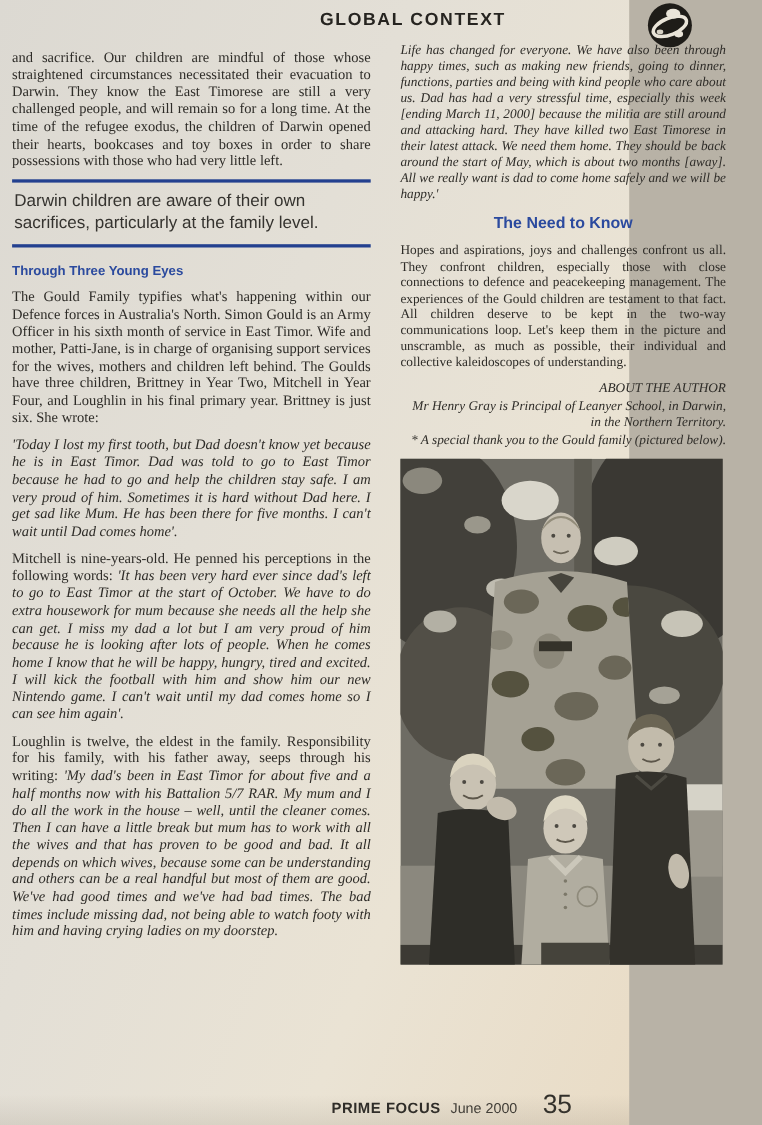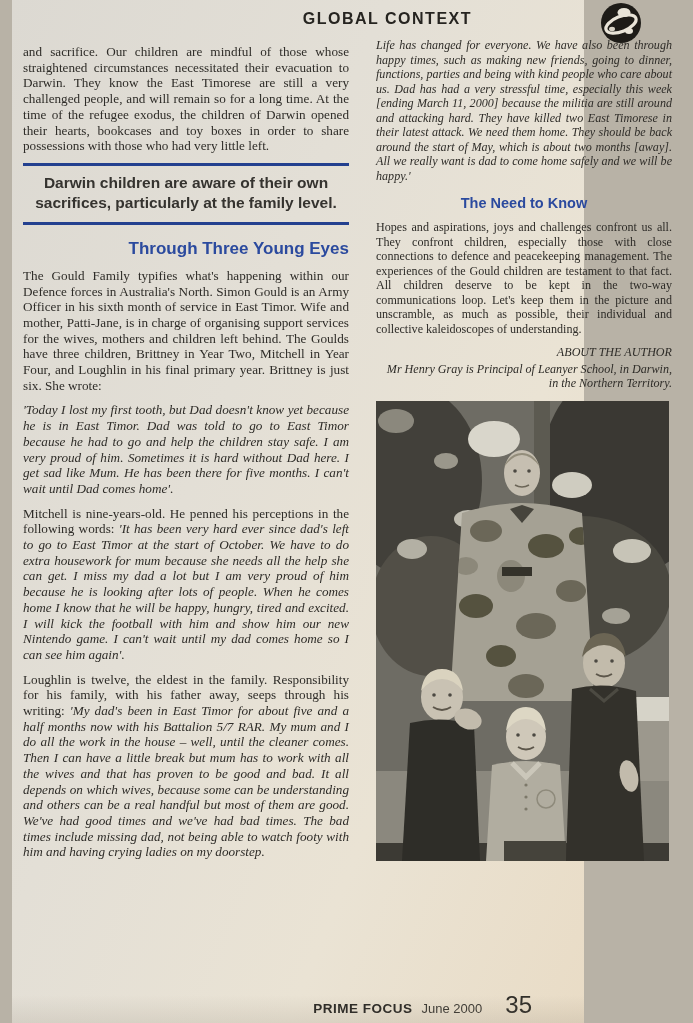--- a/index.html
+++ b/index.html
@@ -5,49 +5,48 @@
   html,body{margin:0;padding:0;}
   body{
     width:693px;height:1023px;overflow:hidden;
     font-family:"Liberation Serif",serif;
     background:#b8b2a6;
   }
   .page{
     position:relative;width:572px;height:1023px;
     background:linear-gradient(112deg,#dcd9d2 0%,#e3dfd6 38%,#eae3d4 70%,#e9dcc6 100%);
     color:#2e2c28;
-    margin-left:12px;
   }
   .page::after{
     content:"";position:absolute;left:0;right:0;bottom:0;height:28px;
     background:linear-gradient(180deg,rgba(120,110,95,0) 0%,rgba(120,110,95,.14) 100%);
     pointer-events:none;
   }
   .header-title{
     position:absolute;top:10px;right:112px;
     font-family:"Liberation Sans",sans-serif;
     font-weight:bold;font-size:16px;letter-spacing:1.5px;color:#262420;
   }
   .globe{position:absolute;top:2px;left:588px;width:42px;height:42px;}
   .col{position:absolute;text-align:justify;}
   .col-left{left:11px;top:44px;width:326px;font-size:13.2px;line-height:1.19;}
   .col-right{left:364px;top:38px;width:296px;font-size:12.1px;line-height:1.2;}
   p{margin:0 0 9px 0;}
   .italic{font-style:italic;}
   .callout{
     border-top:3px solid #23408f;border-bottom:3px solid #23408f;
     margin:4px 0 10px 0;padding:7px 2px 9px 2px;
-    font-family:"Liberation Sans",sans-serif;font-weight:bold;
-    font-size:15.5px;line-height:1.28;color:#35332f;text-align:center;
+    font-family:"Liberation Sans",sans-serif;font-weight:normal;
+    font-size:15.5px;line-height:1.28;color:#35332f;text-align:left;
   }
   .blue-heading{
     font-family:"Liberation Sans",sans-serif;font-weight:bold;
     color:#2b4a9e;text-align:left;margin:14px 0 9px 0;
   }
-  .col-left .blue-heading{font-size:17px;text-align:right;}
+  .col-left .blue-heading{font-size:12px;}
   .col-right .blue-heading{font-size:14.5px;margin:12px 0 8px 0;text-align:center;}
   .about p{margin:0 0 2px 0;text-align:right;}
   .photo-frame{margin-top:10px;width:293px;height:460px;}
   .photo-frame svg{display:block;}
   .footer{
     position:absolute;top:991px;right:52px;
     font-family:"Liberation Sans",sans-serif;color:#2b2925;
     display:flex;align-items:baseline;gap:9px;
   }
   .footer .mag{font-weight:bold;font-size:13.5px;letter-spacing:.5px;}
@@ -81,20 +80,21 @@
     <p><span>Loughlin is twelve, the eldest in the family. Responsibility for his family, with his father away, seeps through his writing: </span><span class="italic">'My dad's been in East Timor for about five and a half months now with his Battalion 5/7 RAR. My mum and I do all the work in the house – well, until the cleaner comes. Then I can have a little break but mum has to work with all the wives and that has proven to be good and bad. It all depends on which wives, because some can be understanding and others can be a real handful but most of them are good. We've had good times and we've had bad times. The bad times include missing dad, not being able to watch footy with him and having crying ladies on my doorstep.</span></p>
   </div>
 
   <div class="col col-right">
     <p class="italic">Life has changed for everyone. We have also been through happy times, such as making new friends, going to dinner, functions, parties and being with kind people who care about us. Dad has had a very stressful time, especially this week [ending March 11, 2000] because the militia are still around and attacking hard. They have killed two East Timorese in their latest attack. We need them home. They should be back around the start of May, which is about two months [away]. All we really want is dad to come home safely and we will be happy.'</p>
     <div class="blue-heading">The Need to Know</div>
     <p>Hopes and aspirations, joys and challenges confront us all. They confront children, especially those with close connections to defence and peacekeeping management. The experiences of the Gould children are testament to that fact. All children deserve to be kept in the two-way communications loop. Let's keep them in the picture and unscramble, as much as possible, their individual and collective kaleidoscopes of understanding.</p>
     <div class="about italic">
       <p>ABOUT THE AUTHOR</p>
       <p>Mr Henry Gray is Principal of Leanyer School, in Darwin, in the Northern Territory.</p>
+      <p>* A special thank you to the Gould family (pictured below).</p>
     </div>
 
     <div class="photo-frame">
       <svg width="293" height="460" viewBox="0 0 293 460">
         <defs>
           <clipPath id="torso">
               <path d="M86,112 Q146,92 206,112 L218,300 L74,300 Z"></path>
             </clipPath>
         </defs>
 

